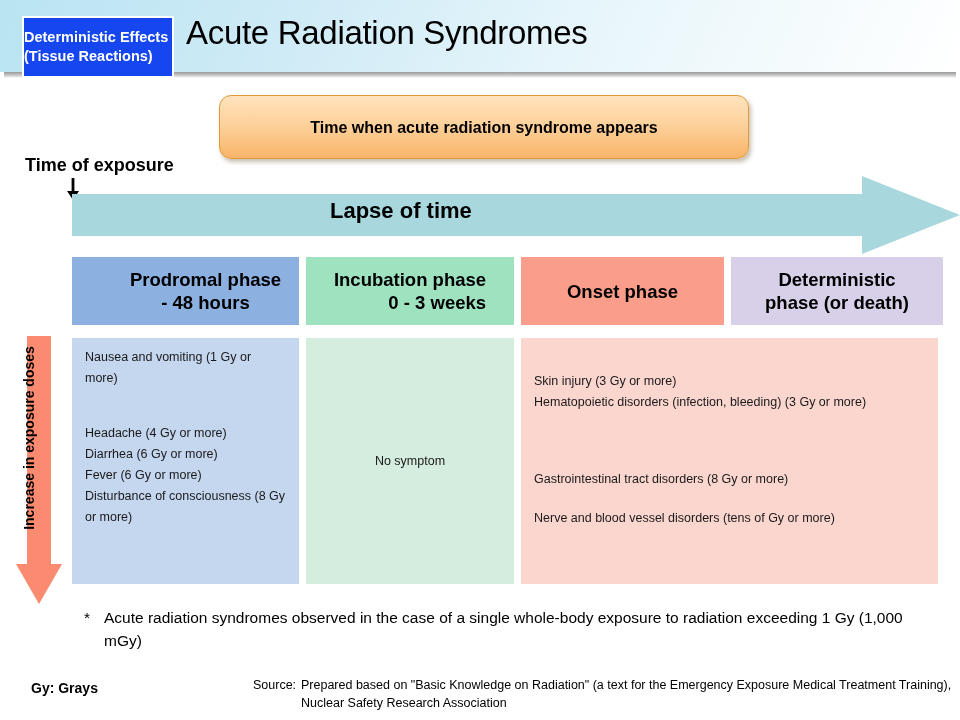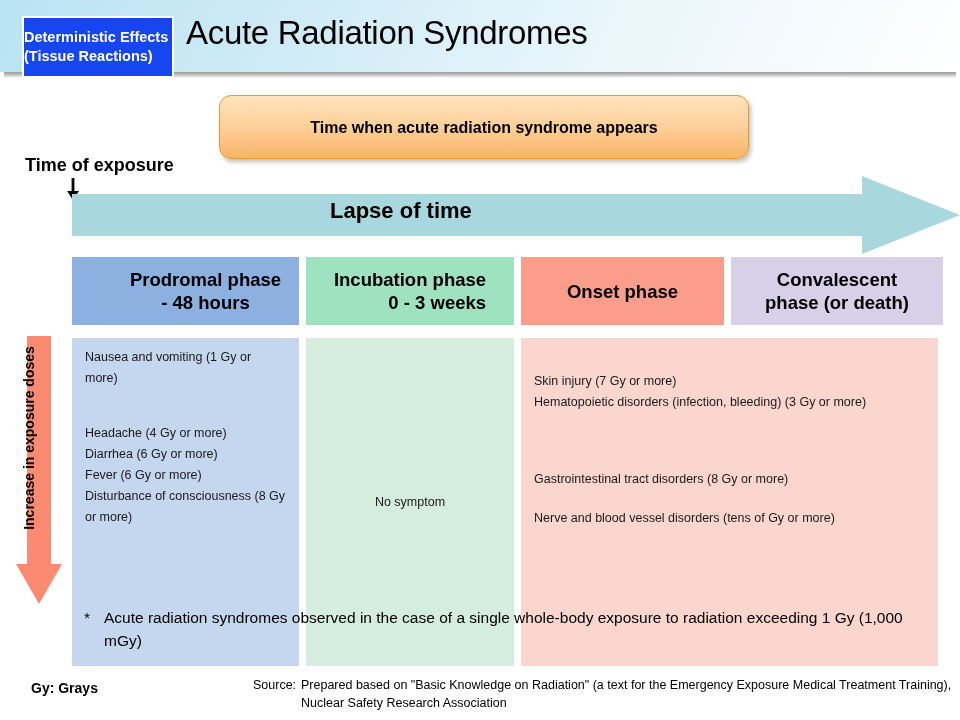--- a/index.html
+++ b/index.html
@@ -139,21 +139,21 @@
   }
   #phase-header-prodromal  { left: 72px;  width: 227px; background: #8cb0e0; padding-left: 40px; }
   #phase-header-incubation { left: 306px; width: 208px; background: #9fe2c0; text-align: right; }
   #phase-header-onset      { left: 521px; width: 203px; background: #fa9e8b; }
   #phase-header-convalescent { left: 731px; width: 212px; background: #d8cfe8; }
 
   
   .phase-body {
     position: absolute;
     top: 338px;
-    height: 328px;
+    height: 246px;
     box-sizing: border-box;
     font-size: 12.5px;
     line-height: 21px;
     color: #1a1a1a;
   }
   #phase-body-prodromal {
     left: 72px; width: 227px;
     background: #c5d6ef;
     padding: 9px 13px 0 13px;
   }
@@ -257,40 +257,40 @@
     <span>0 - 3 weeks</span>
   </span>
 </div>
 
 <div class="phase-header" id="phase-header-onset">
   <span>Onset phase</span>
 </div>
 
 <div class="phase-header" id="phase-header-convalescent">
   <span>
-    <span>Convalescent</span><br>
+    <span>Deterministic</span><br>
     <span>phase (or death)</span>
   </span>
 </div>
 
 <div class="phase-body" id="phase-body-prodromal">
   <div>Nausea and vomiting (1 Gy or more)</div>
   <div class="spacer-md"></div>
   <div>Headache (4 Gy or more)</div>
   <div>Diarrhea (6 Gy or more)</div>
   <div>Fever (6 Gy or more)</div>
   <div>Disturbance of consciousness (8 Gy or more)</div>
 </div>
 
 <div class="phase-body" id="phase-body-incubation">
   <div>No symptom</div>
 </div>
 
 <div class="phase-body" id="phase-body-onset">
-  <div>Skin injury (7 Gy or more)</div>
+  <div>Skin injury (3 Gy or more)</div>
   <div>Hematopoietic disorders (infection, bleeding) (3 Gy or more)</div>
   <div class="spacer-md"></div>
   <div class="spacer-lg"></div>
   <div>Gastrointestinal tract disorders (8 Gy or more)</div>
   <div class="spacer-sm"></div>
   <div>Nerve and blood vessel disorders (tens of Gy or more)</div>
 </div>
 
 <div id="footnote">
   <span id="footnote-star">*</span>

